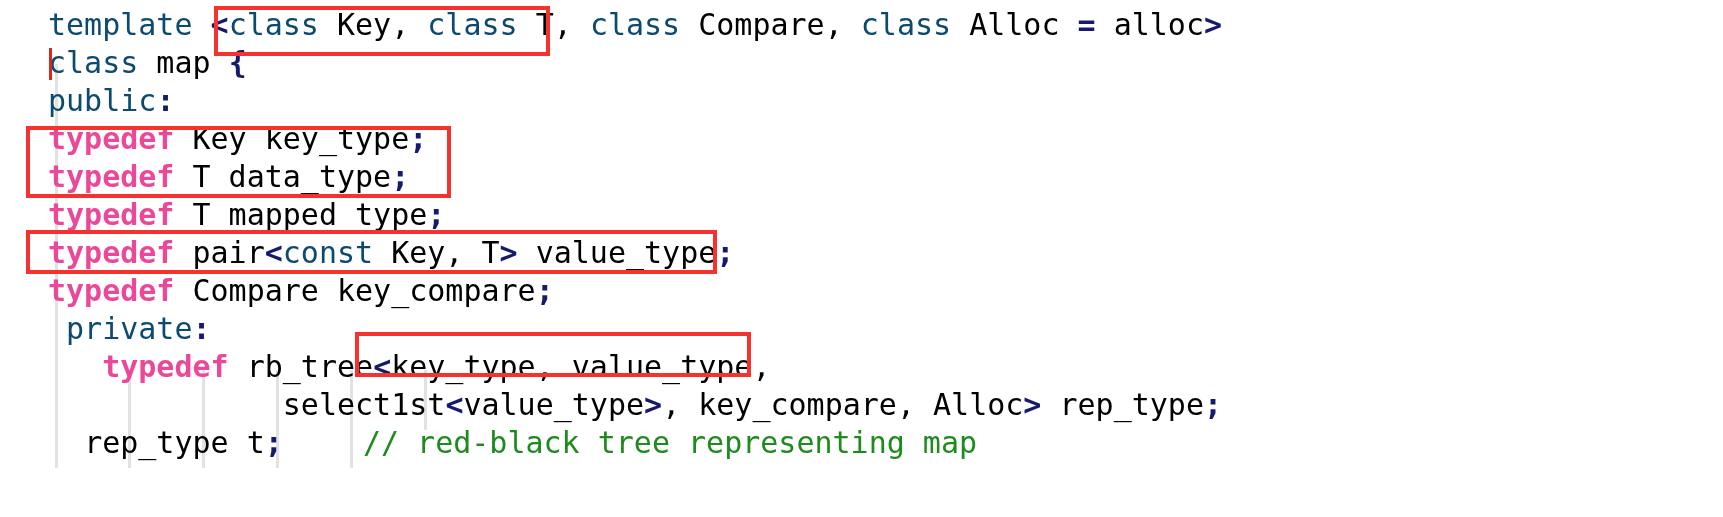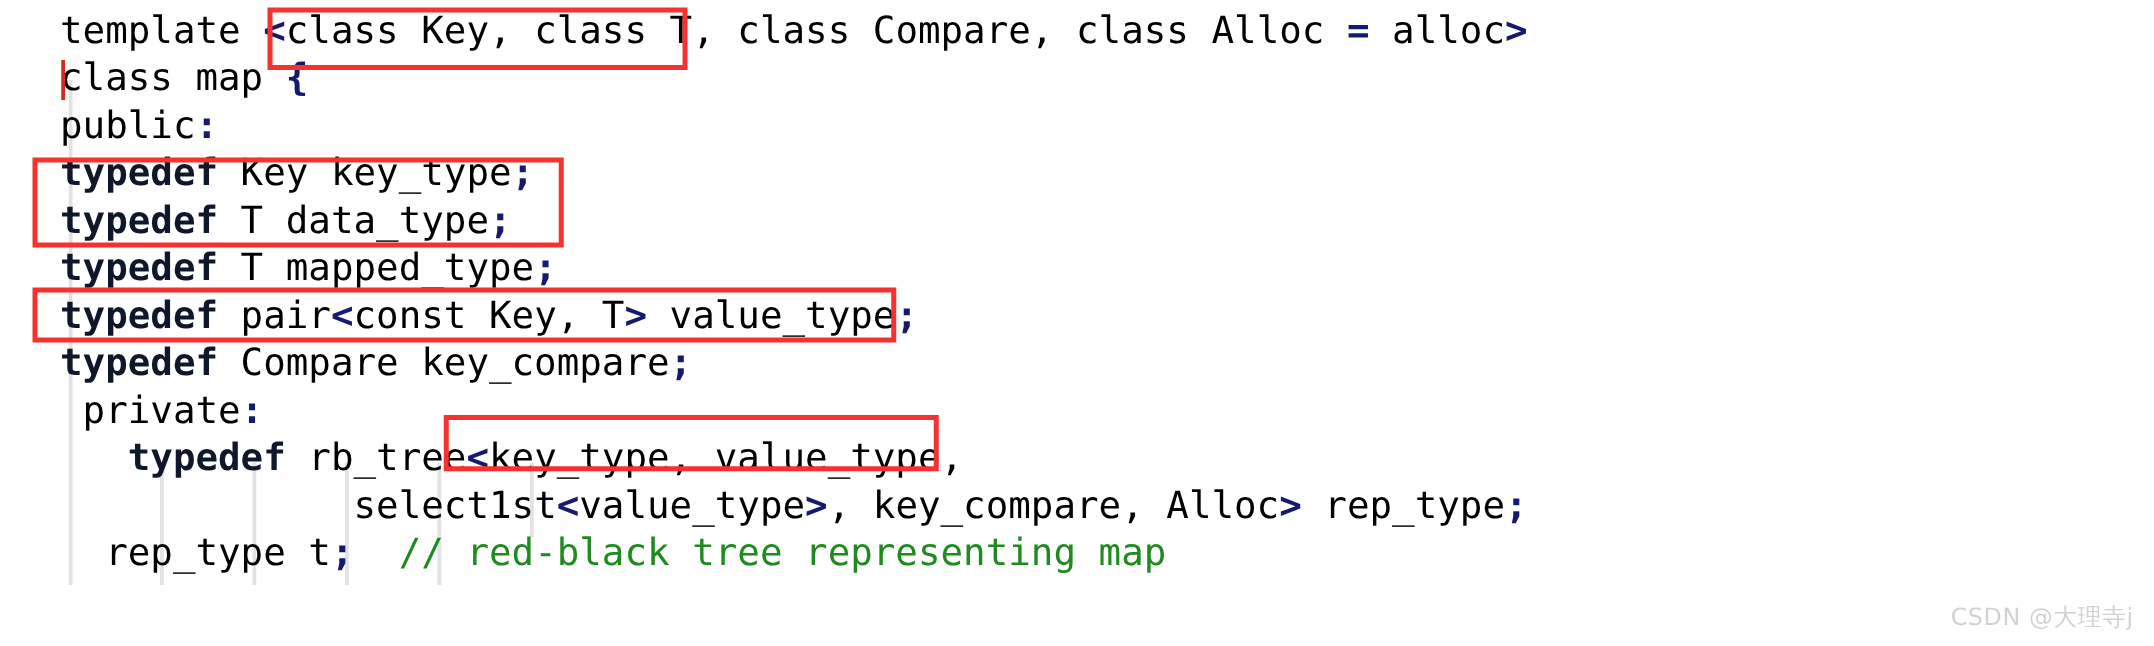--- a/index.html
+++ b/index.html
@@ -33,25 +33,25 @@
     white-space: pre;
     letter-spacing: 0px;
   }
 
   .line {
     height: 38px;
     white-space: pre;
   }
 
   
-  .tok-kw      { color: #000000; }            
-  .tok-typedef { color: #0f172a; font-weight: bold; }
+  .tok-kw      { color: #0c4a6e; }            
+  .tok-typedef { color: #ec4899; font-weight: bold; }
   .tok-plain   { color: #000000; }
   .tok-op      { color: #151a6e; font-weight: bold; }  
-  .tok-comment { color: #1f8b1f; }
+  .tok-comment { color: #1f8b1f; margin-left: 44px; }
 
   
   .indent-guide {
     position: absolute;
     width: 3px;
     background: #e2e2e2;
   }
 
   
   .hl-box {
@@ -99,14 +99,13 @@
 
   <div class="caret" id="text-caret" style="left: 49px; top: 48px; width: 3px; height: 32px;"></div>
 
   <div id="highlight-boxes">
       <div class="hl-box" id="hl-template-params" title="class Key, class T," style="left: 214px; top: 6px; width: 336px; height: 50px;"></div>
       <div class="hl-box" id="hl-key-data-typedefs" title="typedef Key key_type; typedef T data_type;" style="left: 26px; top: 126px; width: 425px; height: 72px;"></div>
       <div class="hl-box" id="hl-value-type-typedef" title="typedef pair&lt;const Key, T&gt; value_type;" style="left: 26px; top: 230px; width: 691px; height: 44px;"></div>
       <div class="hl-box" id="hl-rb-tree-args" title="&lt;key_type, value_type," style="left: 355px; top: 332px; width: 396px; height: 45px;"></div>
     </div>
 
-  <div id="watermark">CSDN @大理寺j</div>
 </div>
 
 </body></html>

